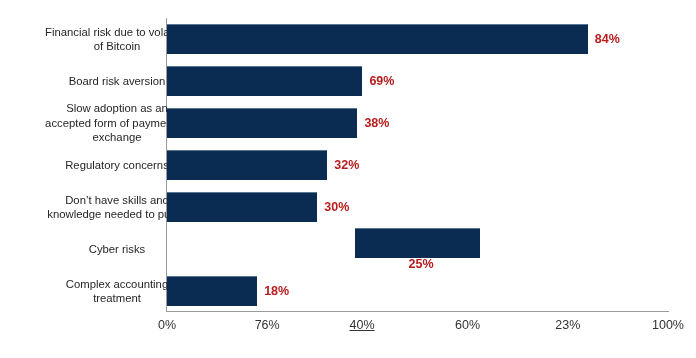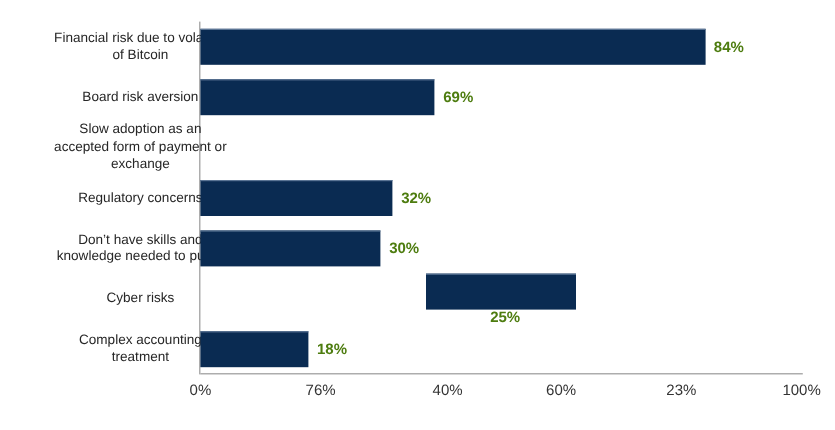--- a/index.html
+++ b/index.html
@@ -61,21 +61,21 @@
     height: 30px;
     background: #0a2b52;
     border-top: 1px solid #5a7494;
     box-sizing: border-box;
     flex: 0 0 auto;
   }
 
   .bar-value {
     font-size: 12.5px;
     font-weight: bold;
-    color: #4d7c0f;
+    color: #b91c1c;
     margin-left: 7px;
     white-space: nowrap;
     line-height: 1;
   }
 
   
   .cat-label {
     position: absolute;
     right: 536px; 
     width: 162px;
@@ -145,20 +145,24 @@
 
   <div class="plot-area" id="plot-area">
       <div class="band" style="top: 0px;">
         <div class="bar" title="84%" style="width: 420.84px; background: rgb(10, 43, 82);"></div>
         <div class="bar-value">84%</div>
       </div>
       <div class="band" style="top: 42px;">
         <div class="bar" title="39%" style="width: 195.39px; background: rgb(10, 43, 82);"></div>
         <div class="bar-value">69%</div>
       </div>
+      <div class="band" style="top: 84px;">
+        <div class="bar" title="38%" style="width: 190.38px; background: rgb(10, 43, 82);"></div>
+        <div class="bar-value">38%</div>
+      </div>
       <div class="band" style="top: 126px;">
         <div class="bar" title="32%" style="width: 160.32px; background: rgb(10, 43, 82);"></div>
         <div class="bar-value">32%</div>
       </div>
       <div class="band" style="top: 168px;">
         <div class="bar" title="30%" style="width: 150.3px; background: rgb(10, 43, 82);"></div>
         <div class="bar-value">30%</div>
       </div>
       <div class="band" style="top: 210px; flex-direction: column;">
         <div class="bar" title="25%" style="width: 125.25px; background: rgb(10, 43, 82);"></div>
@@ -166,19 +170,19 @@
       </div>
       <div class="band" style="top: 252px;">
         <div class="bar" title="18%" style="width: 90.18px; background: rgb(10, 43, 82);"></div>
         <div class="bar-value">18%</div>
       </div>
     </div>
 
   <div id="x-ticks">
       <div class="xtick" style="left: 167px;">0%</div>
       <div class="xtick" style="left: 267.2px;">76%</div>
-      <div class="xtick" style="left: 373px;">40%</div>
+      <div class="xtick" style="left: 362px; text-decoration: underline;">40%</div>
       <div class="xtick" style="left: 467.6px;">60%</div>
       <div class="xtick" style="left: 567.8px;">23%</div>
       <div class="xtick" style="left: 668px;">100%</div>
     </div>
 
 </div>
 
 </body></html>

